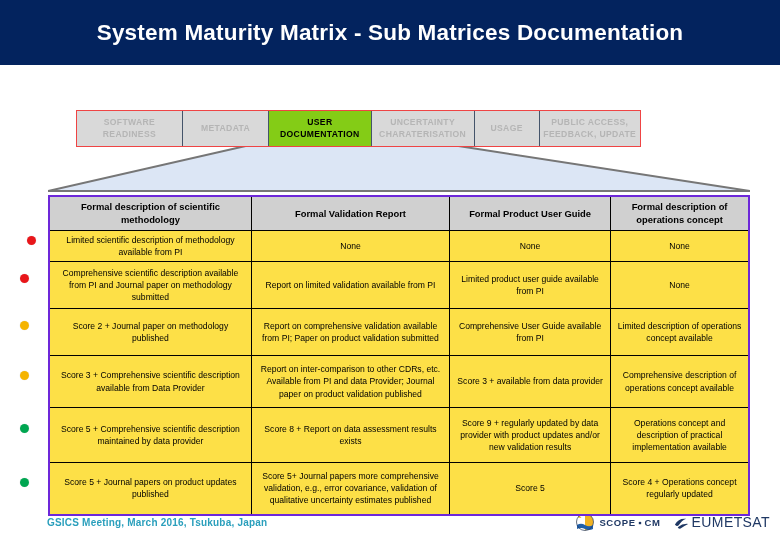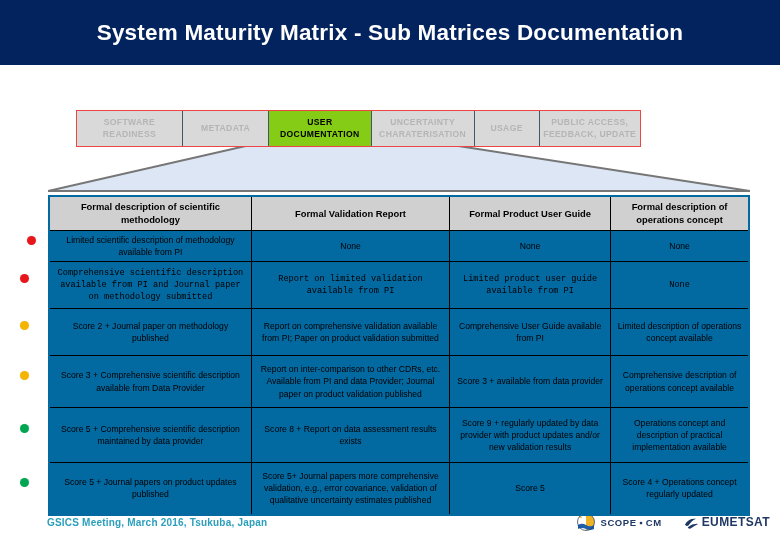--- a/index.html
+++ b/index.html
@@ -65,23 +65,23 @@
   .tab-w2 { width: 114px; }
   .tab-w3 { width: 115px; }
   .tab-w4 { width: 112px; }
   .tab-w5 { width: 72px; }
 
   
   .matrix {
     position: absolute; left: 48px; top: 195px;
     width: 702px;
     border-collapse: collapse;
-    border: 2px solid #0369a1;
+    border: 2px solid #6d28d9;
     table-layout: fixed;
-    background: #0369a1;
+    background: #fde047;
     z-index: 2;
   }
   .matrix th, .matrix td {
     border: 1px solid #000;
     text-align: center;
     vertical-align: middle;
     padding: 3px 4px;
     font-size: 8.6px;
     line-height: 1.42;
     color: #000;
@@ -92,21 +92,21 @@
     font-size: 9.4px;
     height: 33px;
   }
   .matrix td { font-weight: normal; }
   .col-0 { width: 196px; }
   .col-1 { width: 192px; }
   .col-2 { width: 156px; }
   .col-3 { width: 134px; }
 
   .r0 { height: 30px; padding-left: 14px; }
-  .r1 { height: 47px; font-family: Liberation Mono, monospace; }
+  .r1 { height: 47px; }
   .r2 { height: 47px; }
   .r3 { height: 52px; }
   .r4 { height: 55px; }
   .r5 { height: 52px; }
 
   
   .dots { position: absolute; left: 0; top: 195px; width: 48px; z-index: 4; }
   .dot-row { position: relative; width: 48px; display:flex; align-items:center; justify-content:center; }
   .dot {
     width: 9px; height: 9px; border-radius: 50%;
@@ -116,32 +116,32 @@
   
   .footer-text {
     position: absolute; left: 47px; top: 517px;
     font-size: 10px; font-weight: bold;
     color: #2a9fbc;
     letter-spacing: 0.2px;
     white-space: nowrap;
   }
   .logos {
     position: absolute; right: 10px; top: 512px;
-    display: flex; gap: 22px;
+    display: flex; gap: 13px;
   }
   .scope-logo { display: flex; align-items: center; gap: 4px; }
   .scope-mark { width: 20px; height: 20px; }
   .scope-word {
     font-size: 9.5px; font-weight: bold; color: #1f3864;
     letter-spacing: 0.6px; white-space: nowrap;
   }
   .eum-logo { display: flex; align-items: center; gap: 3px; }
   .eum-mark { width: 15px; height: 15px; }
   .eum-word {
-    font-size: 12px; font-weight: bold; color: #1f3864;
+    font-size: 14px; font-weight: normal; color: #1f3864;
     letter-spacing: 0.4px; white-space: nowrap;
   }
 </style>
 </head>
 <body>
 
 <div class="slide">
 
   <div class="title-bar">
     <div class="title-text">System Maturity Matrix - Sub Matrices Documentation</div>

